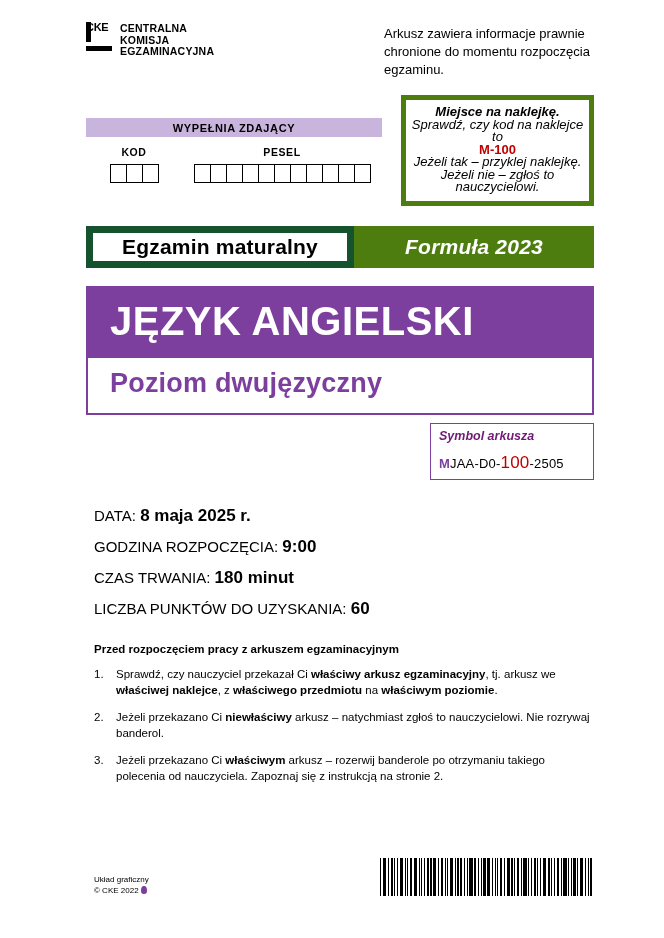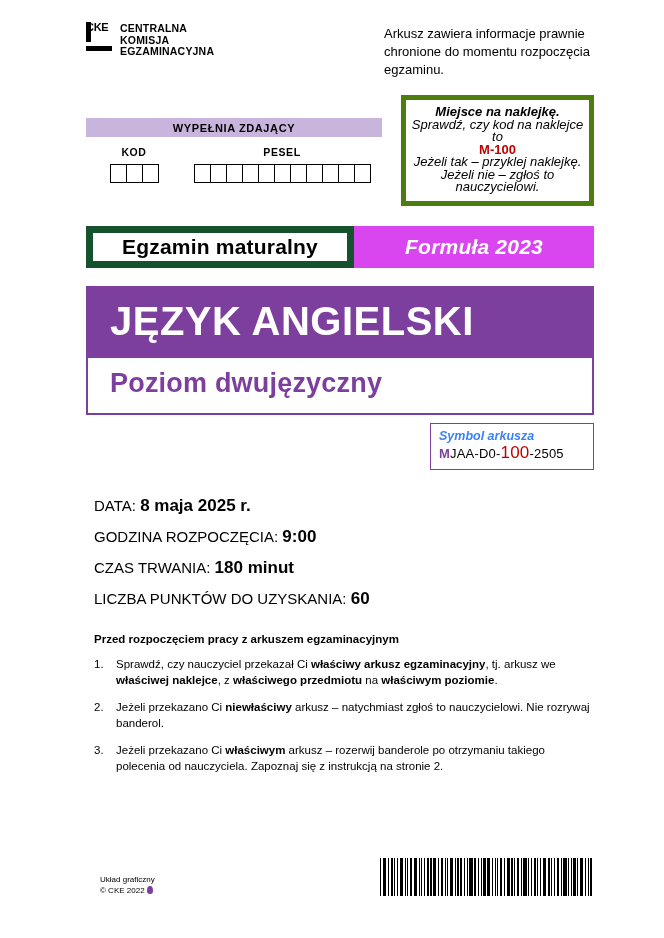--- a/index.html
+++ b/index.html
@@ -165,21 +165,21 @@
     justify-content: center;
   }
   .exam-left span {
     font-size: 21px;
     font-weight: bold;
     color: #000;
     letter-spacing: 0.2px;
   }
   .exam-right {
     flex: 1;
-    background: #d946ef;
+    background: #4d7c0f;
     display: flex;
     align-items: center;
     justify-content: center;
   }
   .exam-right span {
     font-size: 21px;
     font-weight: bold;
     font-style: italic;
     color: #ffffff;
     letter-spacing: 0.2px;
@@ -222,22 +222,22 @@
   .symbol-box {
     width: 164px;
     border: 1px solid #7d3f9e;
     box-sizing: border-box;
     padding: 5px 8px 6px 8px;
   }
   .symbol-title {
     font-size: 12.5px;
     font-style: italic;
     font-weight: bold;
-    color: #3b82f6;
-    margin-bottom: 0;
+    color: #701a75;
+    margin-bottom: 10px;
   }
   .symbol-code {
     font-size: 13px;
     color: #000;
     letter-spacing: 0.2px;
   }
   .symbol-code .m { color: #7d3f9e; font-weight: bold; }
   .symbol-code .hl { color: #c00000; font-weight: normal; font-size: 17px; }
 
   
@@ -278,21 +278,21 @@
   .instr-num {
     width: 22px;
     flex: none;
   }
   .instr-text { flex: 1; }
   .instr-text b { font-weight: bold; }
 
   
   .footer {
     position: absolute;
-    left: 100px;
+    left: 94px;
     right: 70px;
     bottom: 42px;
     display: flex;
     align-items: flex-end;
     justify-content: space-between;
   }
   .footer-left {
     font-size: 8px;
     line-height: 11px;
     color: #000;

